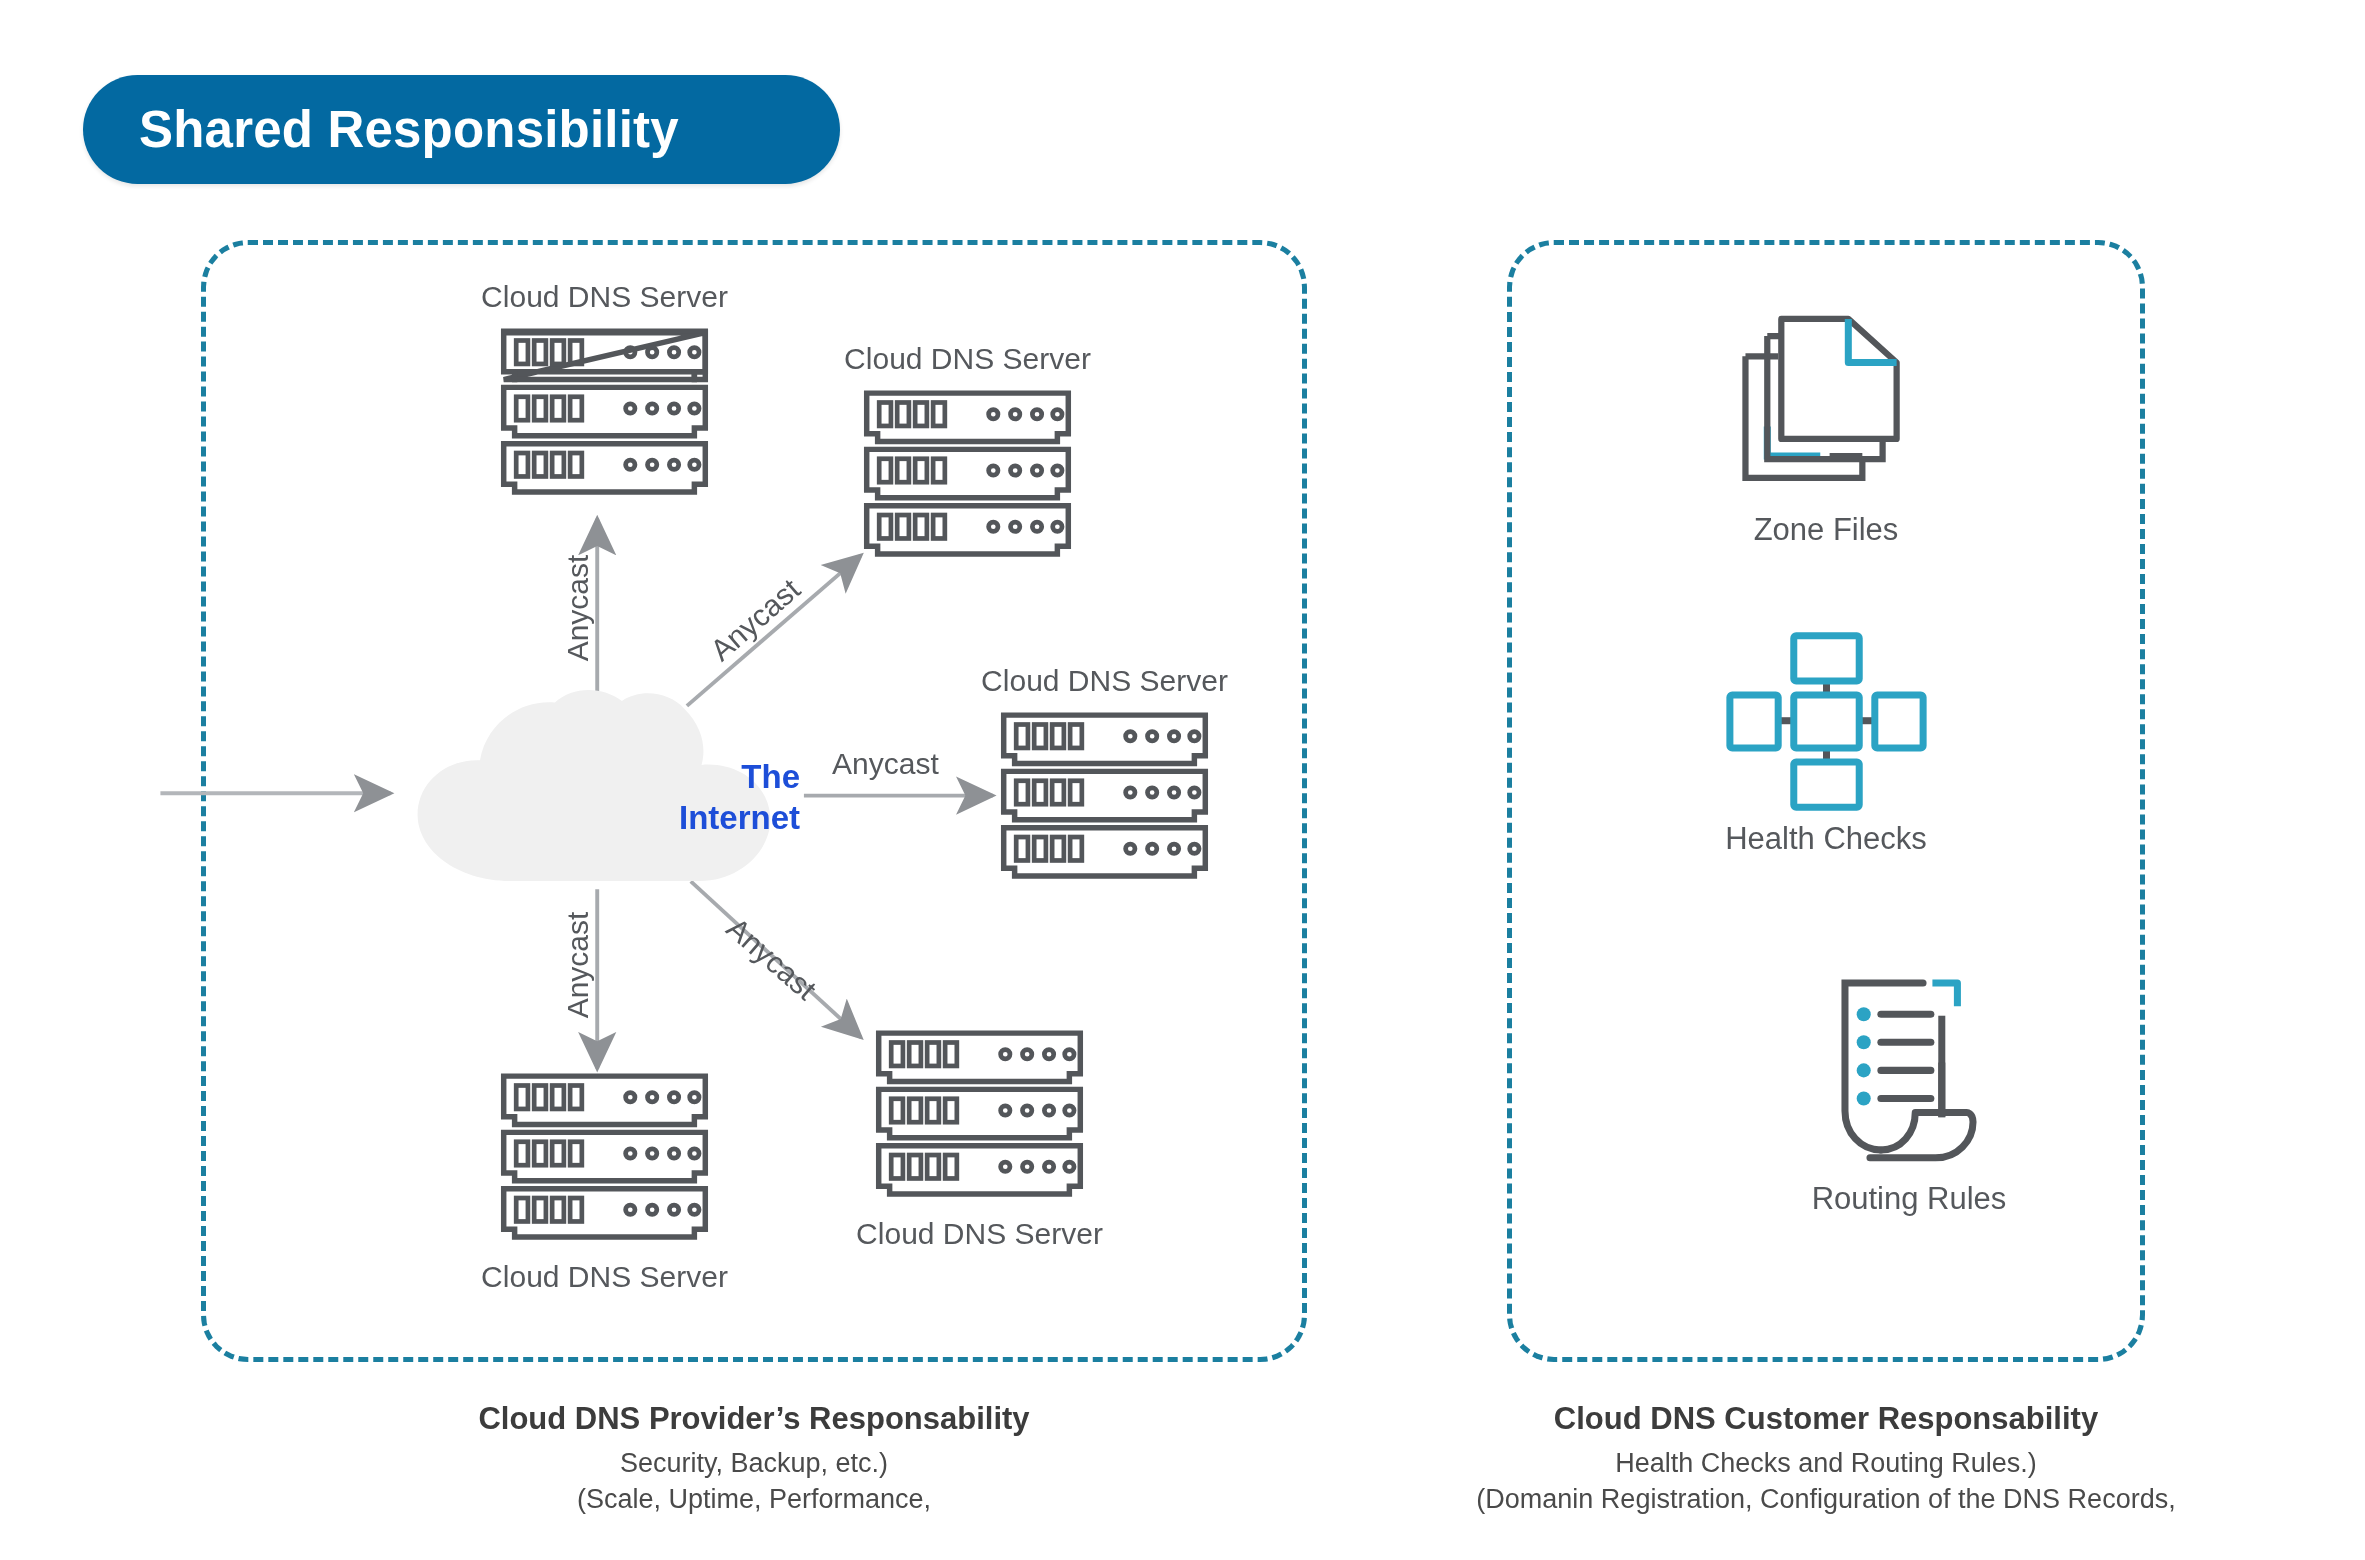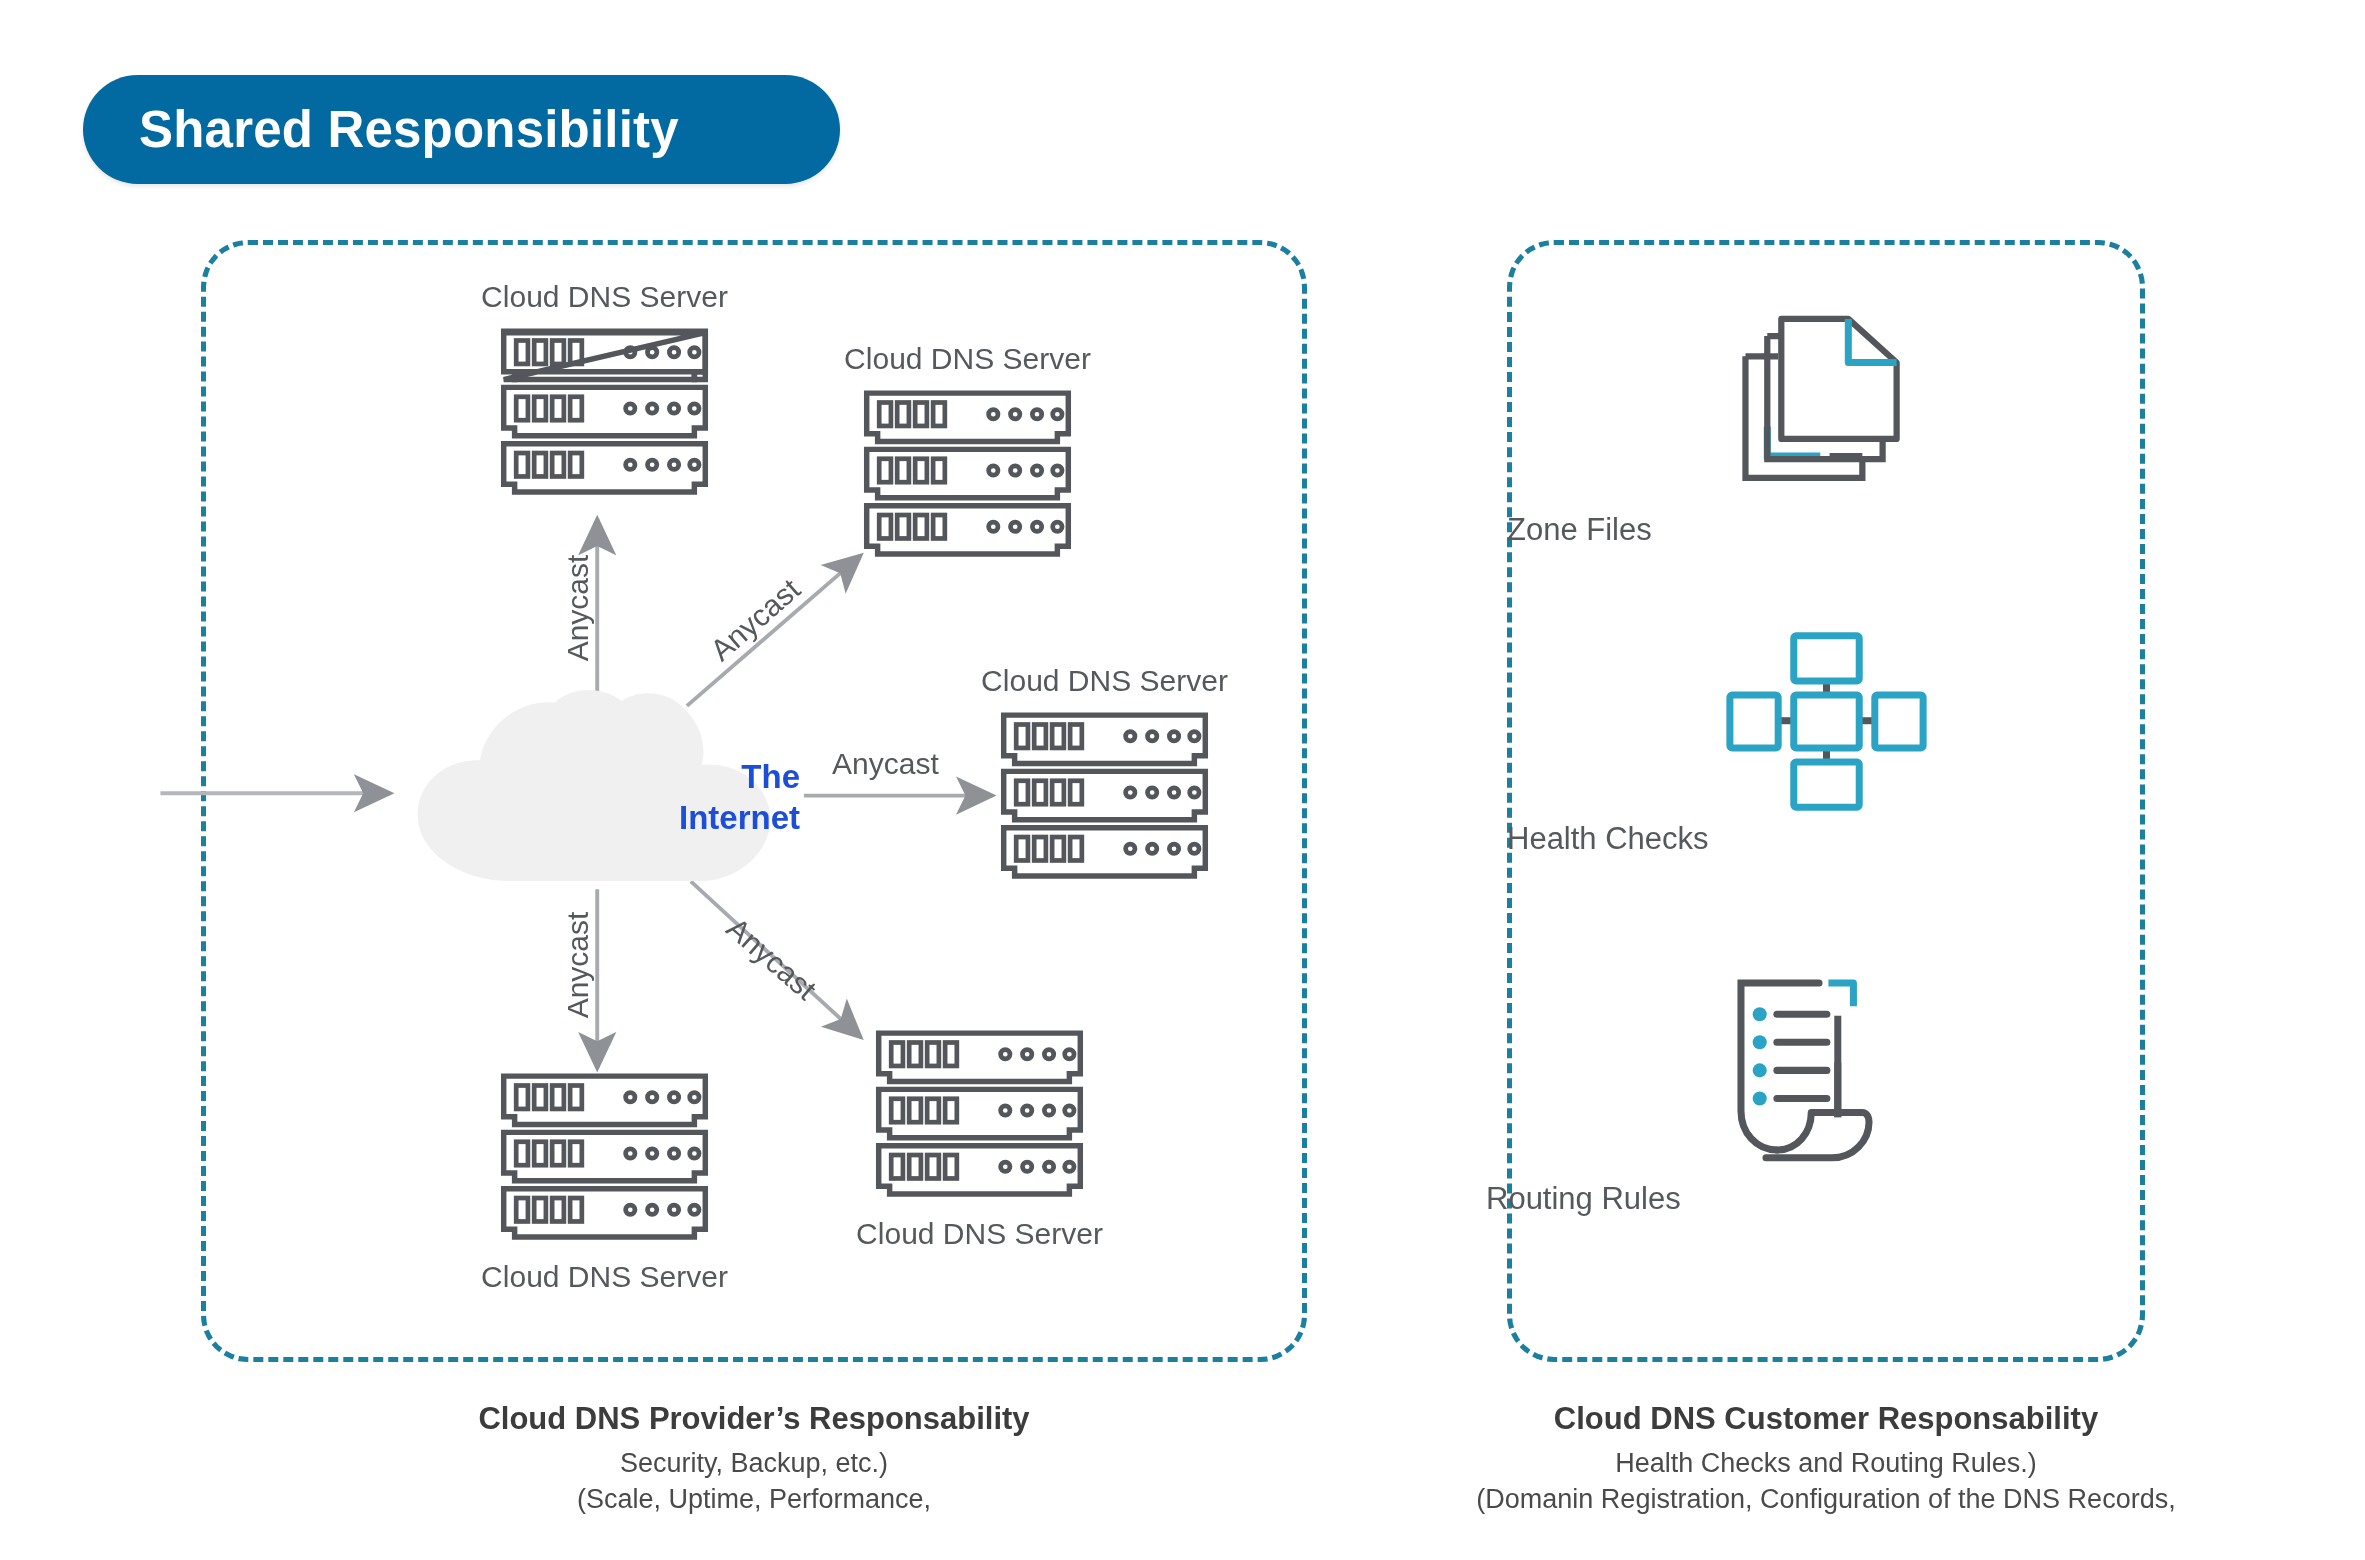--- a/index.html
+++ b/index.html
@@ -115,21 +115,21 @@
     white-space: nowrap;
     text-align: right;
   }
   .server.label-top .srv-label { top: -48px; }
   .server.label-bottom .srv-label { bottom: -50px; }
 
   
   .cust-item {
     position: absolute;
     width: 638px;
-    text-align: left;
+    text-align: center;
   }
   .cust-item .ci-label {
     font-size: 31px;
     color: #55585c;
     margin-top: 6.2px;
   }
   .cust-icon-wrap {
     display: flex;
     justify-content: center;
   }
@@ -448,21 +448,21 @@
         <rect x="88" y="86" width="84" height="68" rx="3"></rect>
         <rect x="88" y="172" width="84" height="58" rx="3"></rect>
         <rect x="6" y="86" width="62" height="68" rx="3"></rect>
         <rect x="192" y="86" width="62" height="68" rx="3"></rect>
       </g>
     </svg>
   </div>
   <div class="ci-label">Health Checks</div>
 </div>
 
-<div class="cust-item" id="cust-routing-rules" style="left:1486px; top:972px;">
+<div class="cust-item" id="cust-routing-rules" style="left:1590px; top:972px;">
   <div class="cust-icon-wrap">
     <svg width="172" height="203" viewBox="0 0 220 260">
 
       <path d="M128,14 H28 V178 C28,206 48,228 74,228" fill="none" stroke="#53565a" stroke-width="9" stroke-linecap="round"></path>
       <path d="M152,56 V186" fill="none" stroke="#53565a" stroke-width="9"></path>
       <path d="M152,116 V186" fill="none" stroke="#53565a" stroke-width="9"></path>
 
       <path d="M140,14 H172 V44" fill="none" stroke="#2ba3c4" stroke-width="9" stroke-linejoin="round"></path>
 
       <path d="M74,228 C100,228 118,206 118,180 H184 C184,180 192,180 192,192

